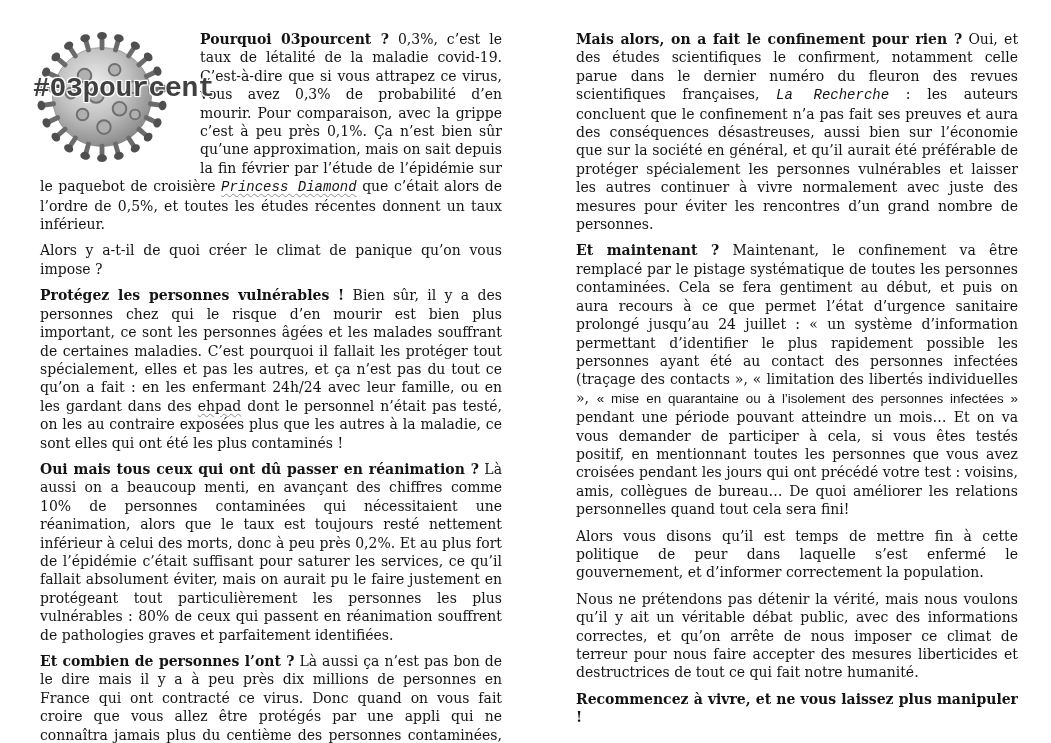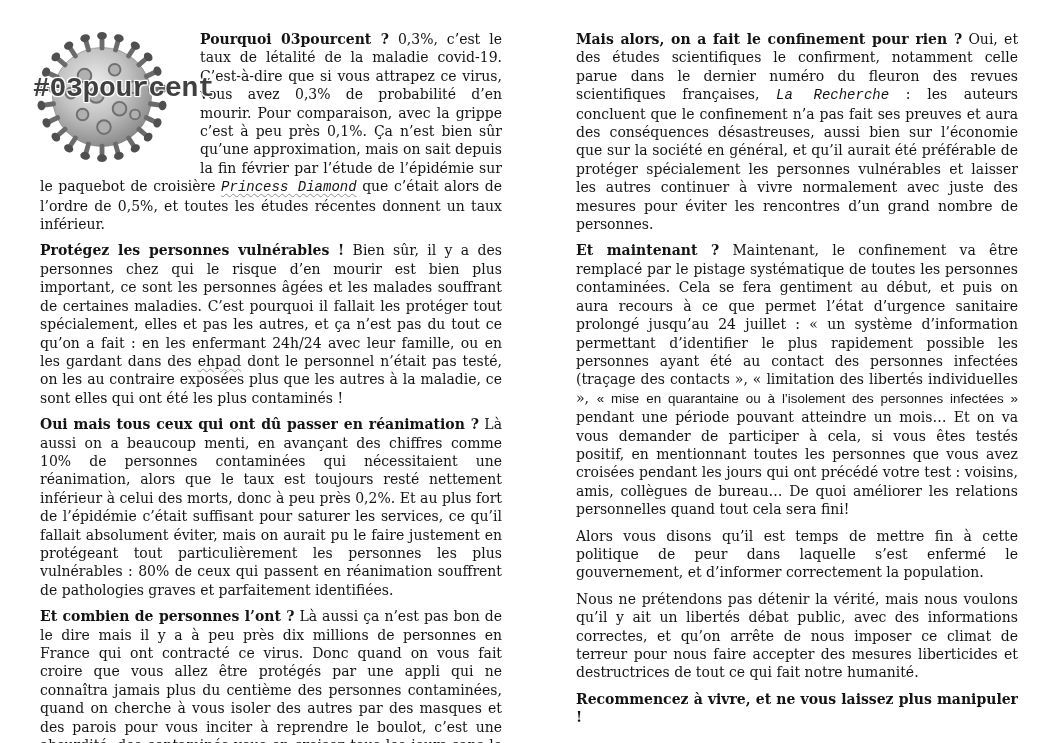--- a/index.html
+++ b/index.html
@@ -126,39 +126,40 @@
               <circle cx="50" cy="88" r="6"></circle>
               <circle cx="72" cy="101" r="7"></circle>
               <circle cx="104" cy="88" r="5"></circle>
               <circle cx="38" cy="66" r="5.5"></circle>
             </g>
           </svg>
           <span class="logo-text">#03pourcent</span>
         </span><b>Pourquoi 03pourcent ?</b><span> 0,3%, c’est le taux de létalité de la maladie covid-19. C’est-à-dire que si vous attrapez ce virus, vous avez 0,3% de probabilité d’en mourir. Pour comparaison, avec la grippe c’est à peu près 0,1%. Ça n’est bien sûr qu’une approximation, mais on sait depuis la fin février par l’étude de l’épidémie sur le paquebot de croisière </span><i class="italic squiggle">Princess Diamond</i><span> que c’était alors de l’ordre de 0,5%, et toutes les études récentes donnent un taux inférieur.</span>
       </p>
 
+      <p class="para"><span>Alors y a-t-il de quoi créer le climat de panique qu’on vous impose ?</span></p>
 
       <p class="para"><b>Protégez les personnes vulnérables !</b><span> Bien sûr, il y a des personnes chez qui le risque d’en mourir est bien plus important, ce sont les personnes âgées et les malades souffrant de certaines maladies. C’est pourquoi il fallait les protéger tout spécialement, elles et pas les autres, et ça n’est pas du tout ce qu’on a fait : en les enfermant 24h/24 avec leur famille, ou en les gardant dans des </span><span class="squiggle">ehpad</span><span> dont le personnel n’était pas testé, on les au contraire exposées plus que les autres à la maladie, ce sont elles qui ont été les plus contaminés !</span></p>
 
       <p class="para"><b>Oui mais tous ceux qui ont dû passer en réanimation ?</b><span> Là aussi on a beaucoup menti, en avançant des chiffres comme 10% de personnes contaminées qui nécessitaient une réanimation, alors que le taux est toujours resté nettement inférieur à celui des morts, donc à peu près 0,2%. Et au plus fort de l’épidémie c’était suffisant pour saturer les services, ce qu’il fallait absolument éviter, mais on aurait pu le faire justement en protégeant tout particulièrement les personnes les plus vulnérables : 80% de ceux qui passent en réanimation souffrent de pathologies graves et parfaitement identifiées.</span></p>
 
       <p class="para"><b>Et combien de personnes l’ont ?</b><span> Là aussi ça n’est pas bon de le dire mais il y a à peu près dix millions de personnes en France qui ont contracté ce virus. Donc quand on vous fait croire que vous allez être protégés par une appli qui ne connaîtra jamais plus du centième des personnes contaminées, quand on cherche à vous isoler des autres par des masques et des parois pour vous inciter à reprendre le boulot, c’est une absurdité, des contaminés vous en croisez tous les jours sans le savoir et sans qu’eux-mêmes le sachent !</span></p>
 
     </div>
 
     <div class="col-gap"></div>
 
     <div class="col-right">
 
       <p class="para"><b>Mais alors, on a fait le confinement pour rien ?</b><span> Oui, et des études scientifiques le confirment, notamment celle parue dans le dernier numéro du fleuron des revues scientifiques françaises, </span><i class="italic">La Recherche</i><span> : les auteurs concluent que le confinement n’a pas fait ses preuves et aura des conséquences désastreuses, aussi bien sur l’économie que sur la société en général, et qu’il aurait été préférable de protéger spécialement les personnes vulnérables et laisser les autres continuer à vivre normalement avec juste des mesures pour éviter les rencontres d’un grand nombre de personnes.</span></p>
 
 
       <p class="para"><b>Et maintenant ?</b><span> Maintenant, le confinement va être remplacé par le pistage systématique de toutes les personnes contaminées. Cela se fera gentiment au début, et puis on aura recours à ce que permet l’état d’urgence sanitaire prolongé jusqu’au 24 juillet : « un système d’information permettant d’identifier le plus rapidement possible les personnes ayant été au contact des personnes infectées (traçage des contacts », « limitation des libertés individuelles », </span><span class="sans-run">« mise en quarantaine ou à l’isolement des personnes infectées »</span><span> pendant une période pouvant atteindre un mois… Et on va vous demander de participer à cela, si vous êtes testés positif, en mentionnant toutes les personnes que vous avez croisées pendant les jours qui ont précédé votre test : voisins, amis, collègues de bureau… De quoi améliorer les relations personnelles quand tout cela sera fini!</span></p>
 
       <p class="para"><span>Alors vous disons qu’il est temps de mettre fin à cette politique de peur dans laquelle s’est enfermé le gouvernement, et d’informer correctement la population.</span></p>
 
-      <p class="para"><span>Nous ne prétendons pas détenir la vérité, mais nous voulons qu’il y ait un libertés débat public, avec des informations correctes, et qu’on arrête de nous imposer ce climat de terreur pour nous faire accepter des mesures liberticides et destructrices de tout ce qui fait notre humanité.</span></p>
+      <p class="para"><span>Nous ne prétendons pas détenir la vérité, mais nous voulons qu’il y ait un véritable débat public, avec des informations correctes, et qu’on arrête de nous imposer ce climat de terreur pour nous faire accepter des mesures liberticides et destructrices de tout ce qui fait notre humanité.</span></p>
 
       <p class="para bold-line"><span>Recommencez à vivre, et ne vous laissez plus manipuler !</span></p>
 
     </div>
   </div>
 </div>
 
 </body></html>

